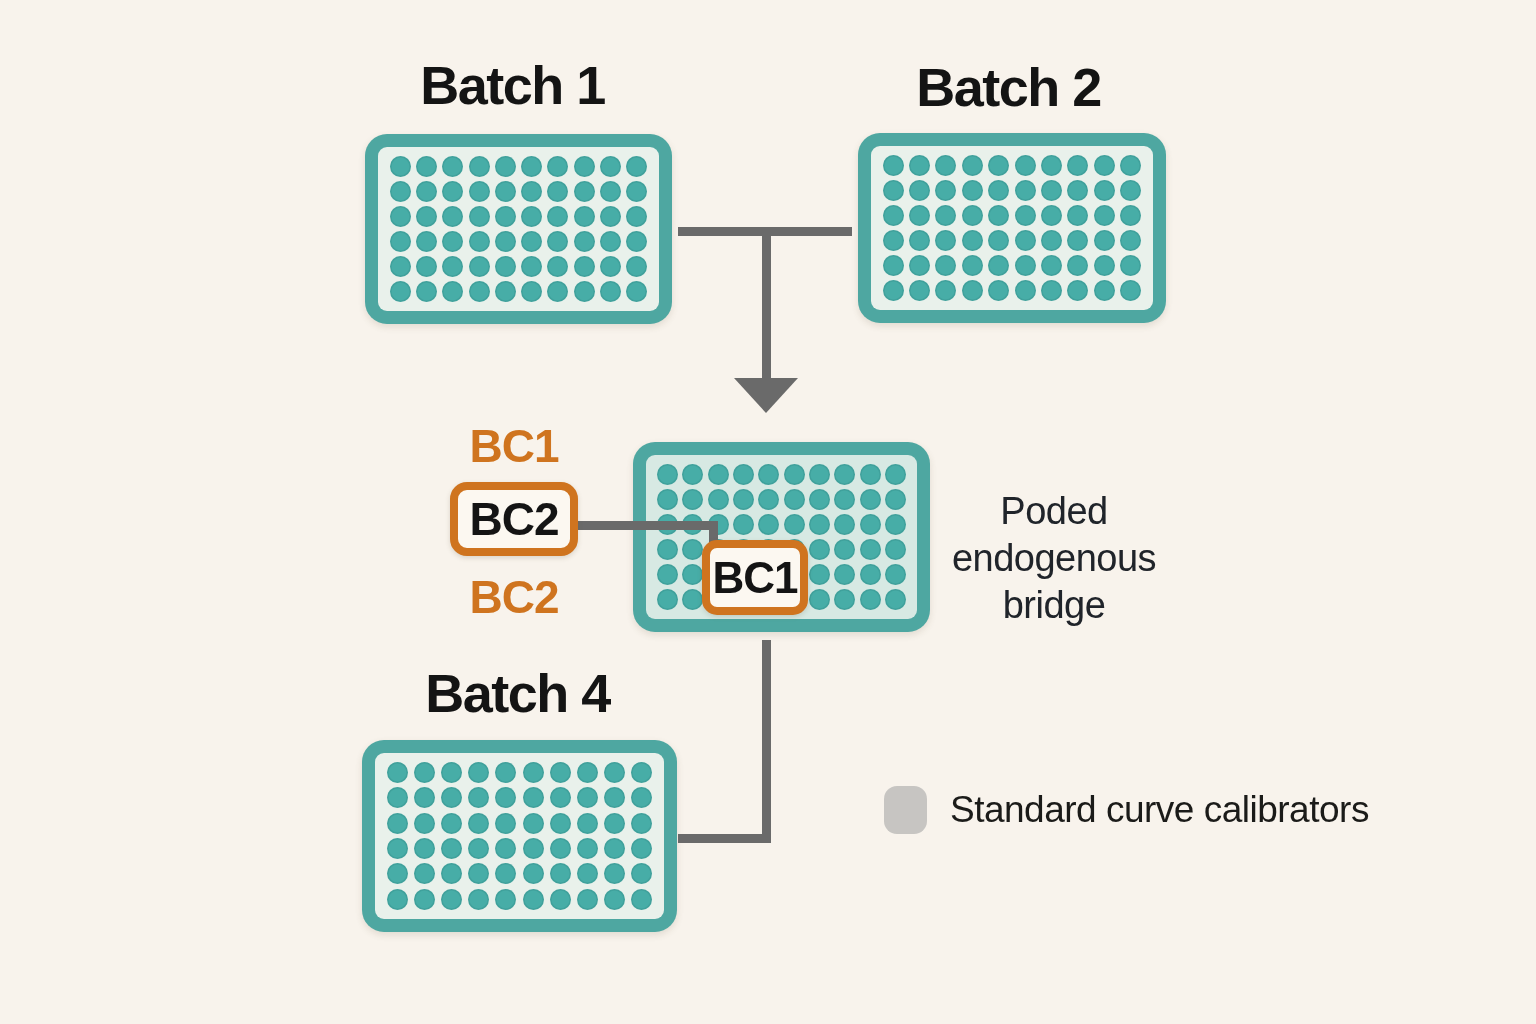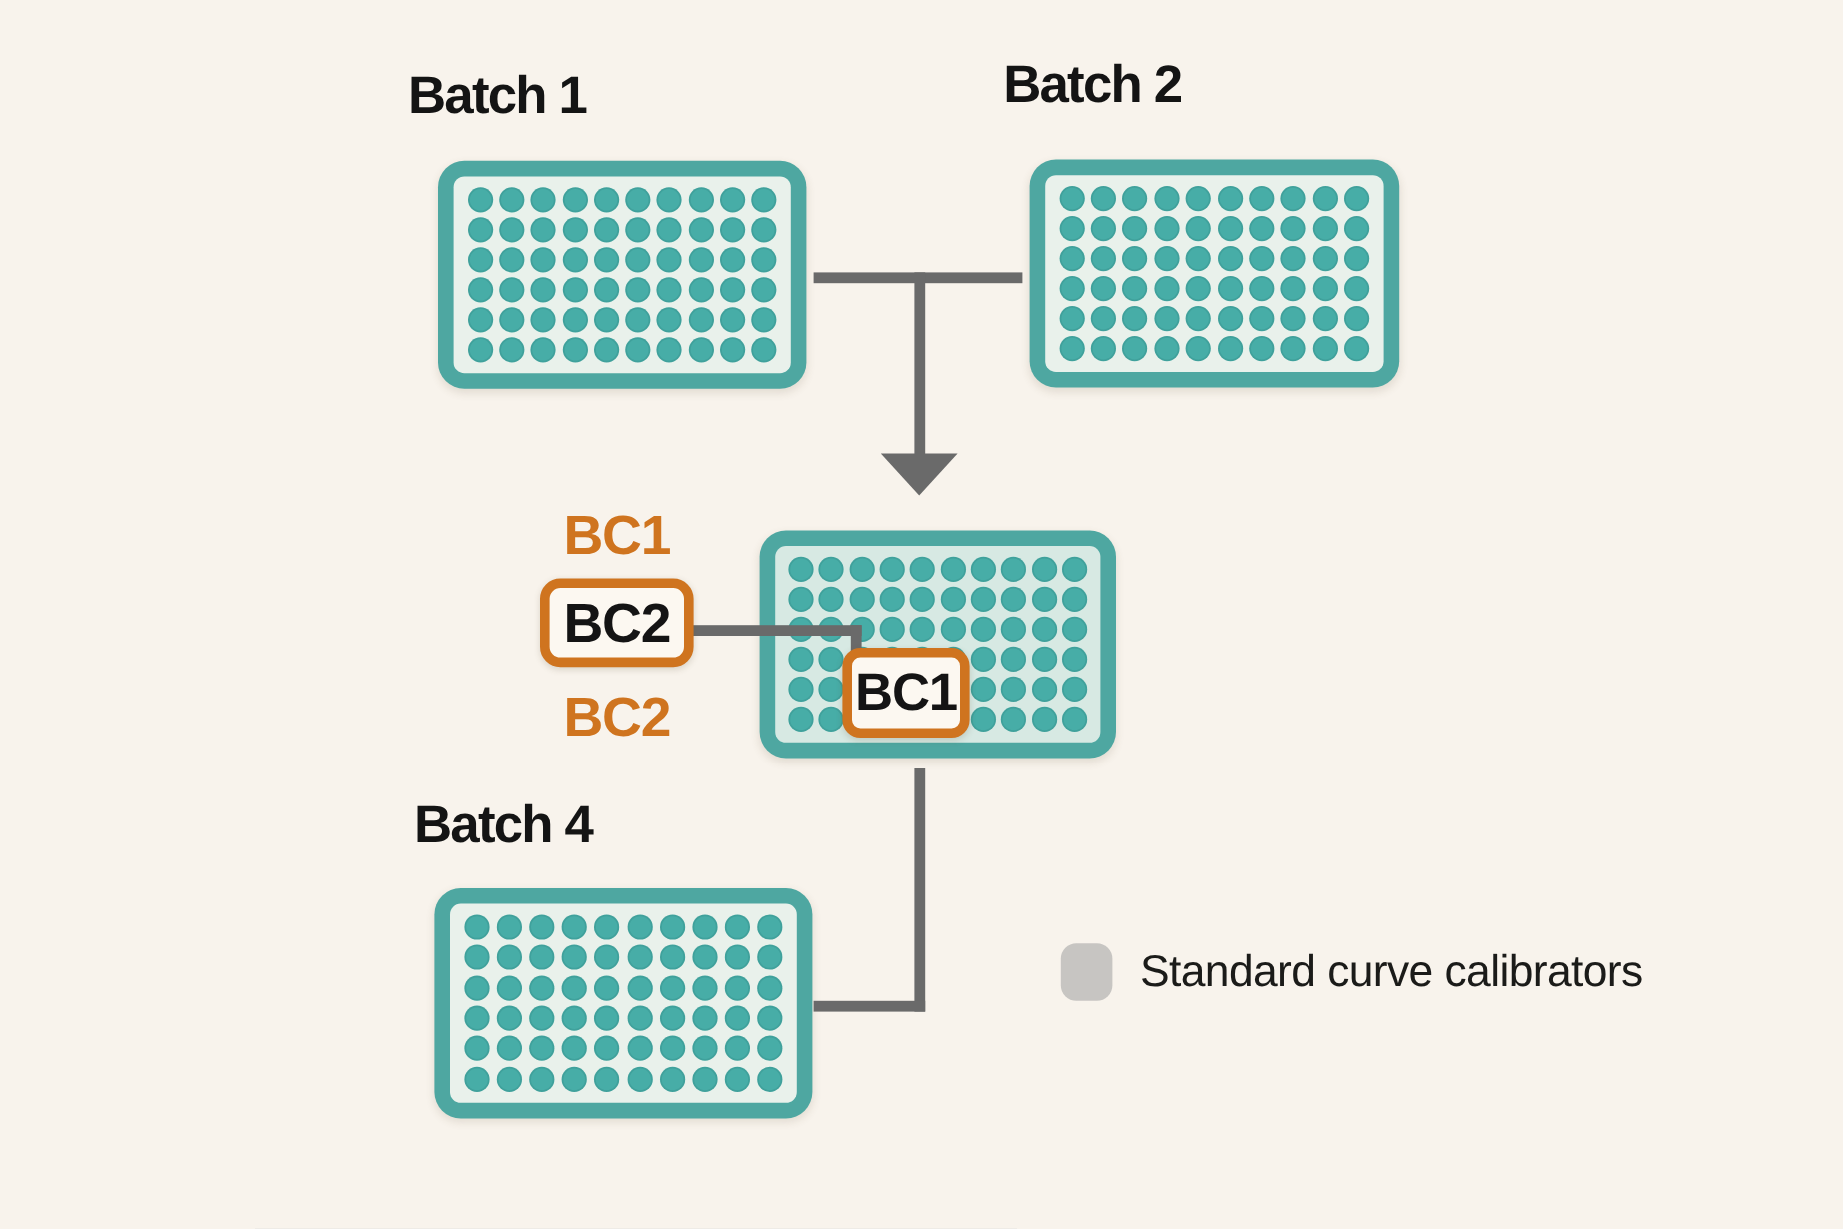--- a/index.html
+++ b/index.html
@@ -12,22 +12,22 @@
     position: relative;
     width: 1536px;
     height: 1024px;
     background: var(--background, #f8f3ec);
     overflow: hidden;
   }
   
   .batch-title {
     position: absolute;
     width: 345px;
-    text-align: left;
-    font-size: 44px;
+    text-align: center;
+    font-size: 54px;
     font-weight: bold;
     letter-spacing: -1.5px;
     color: var(--text-dark, #141414);
     line-height: 1.05;
   }
   
   .plate {
     position: absolute;
     box-sizing: border-box;
     background: var(--plate-border, #4ea7a1);
@@ -129,21 +129,21 @@
     color: #1b1b19;
     white-space: nowrap;
   }
 </style>
 </head>
 <body>
 
 <div class="canvas">
 
   <div class="batch-title" style="left:340px; top:57px;">Batch 1</div>
-  <div class="batch-title" style="left:836px; top:48px;">Batch 2</div>
+  <div class="batch-title" style="left:836px; top:59px;">Batch 2</div>
   <div class="batch-title" style="left:345px; top:665px;">Batch 4</div>
 
   <div class="plate" style="left:365px; top:134px; width:307px; height:190px;">
       <div class="tray" style="--cols: 10;">
         <div class="well"></div>
         <div class="well"></div>
         <div class="well"></div>
         <div class="well"></div>
         <div class="well"></div>
         <div class="well"></div>
@@ -405,20 +405,25 @@
 
   <div class="connector" style="left:762px; top:640px; width:9px; height:203px;"></div>
   <div class="connector" style="left:678px; top:834px; width:93px; height:9px;"></div>
 
   <div class="callout-text" style="left:450px; top:419px;">BC1</div>
   <div class="callout-box" style="left:450px; top:482px; width:128px; height:74px; font-size:46px;">BC2</div>
   <div class="callout-text" style="left:450px; top:570px;">BC2</div>
 
   <div class="callout-box" style="left:702px; top:540px; width:106px; height:75px; font-size:44px; border-radius:15px;">BC1</div>
 
+  <div class="caption" style="left:920px; top:488px;">
+    <div>Poded</div>
+    <div>endogenous</div>
+    <div>bridge</div>
+  </div>
 
   <div class="legend" style="left:884px; top:786px;">
     <div class="legend-row">
       <div class="legend-swatch" style="background: rgb(199, 197, 194);"></div>
       <div class="legend-label">Standard curve calibrators</div>
     </div>
   </div>
 
 </div>
 

